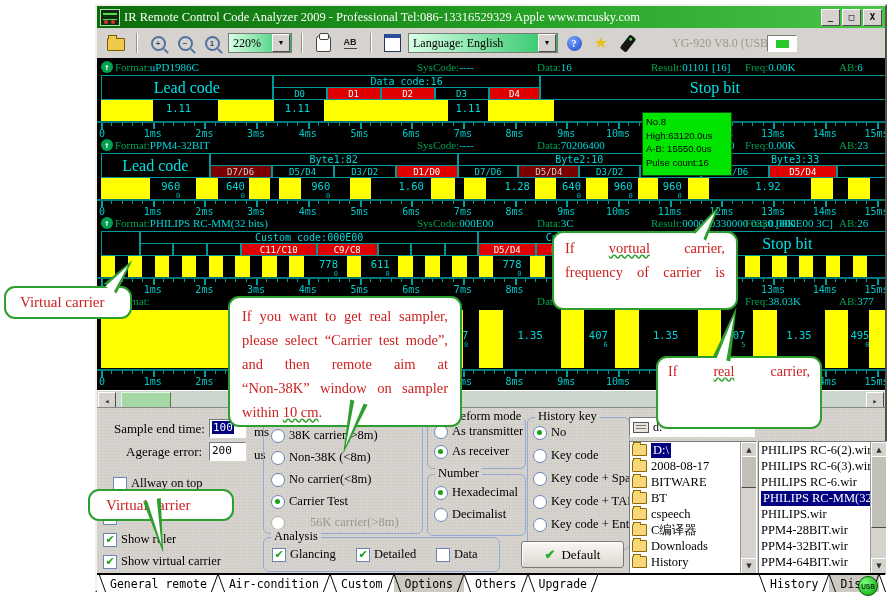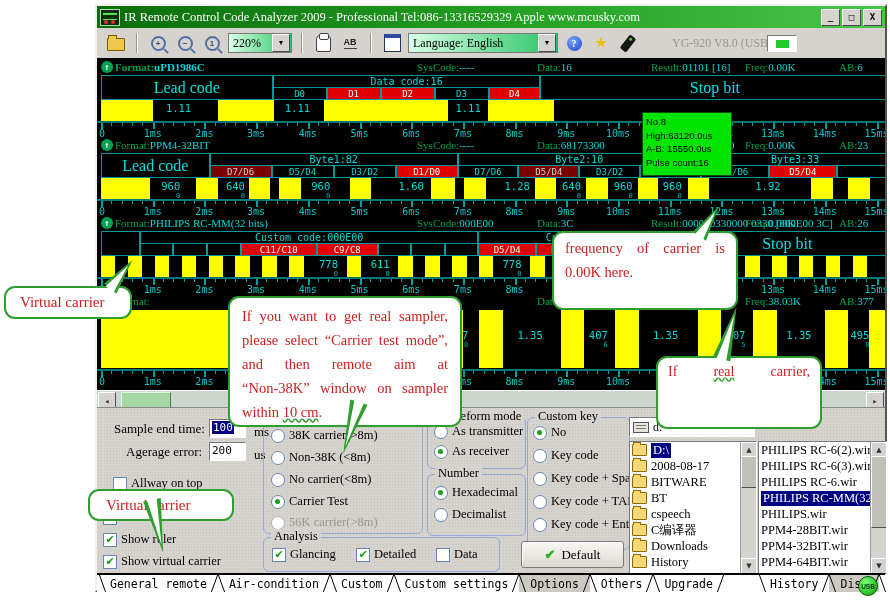--- a/index.html
+++ b/index.html
@@ -164,21 +164,21 @@
       </span>
     <span class="devLbl">YG-920 V8.0 (USB)</span>
     <span class="ind">
         <i></i>
       </span>
   </div>
 
   <div class="wave" id="wavearea">
       <div class="wrow" style="top: 2px;">
         <div class="harrow">↑</div>
-        <div class="hf" style="left: 18px; font-weight: bold;"><span class="lab">Format:</span><span class="val">uPD1986C</span></div>
+        <div class="hf" style="left: 18px;"><span class="lab">Format:</span><span class="val">uPD1986C</span></div>
         <div class="hf" style="left: 320px;"><span class="lab">SysCode:</span><span class="val">----</span></div>
         <div class="hf" style="left: 440px;"><span class="lab">Data:</span><span class="val">16</span></div>
         <div class="hf" style="left: 554px;"><span class="lab">Result:</span><span class="val">01101 [16]</span></div>
         <div class="hf" style="left: 648px;"><span class="lab">Freq:</span><span class="val">0.00K</span></div>
         <div class="hf" style="left: 742px;"><span class="lab">AB:</span><span class="val">6</span></div>
         <div class="box lead" style="left: 4px; width: 171.644px; top: 15px; height: 25px;">Lead code</div>
         <div class="box ghead" style="left: 175.644px; width: 267.806px; top: 15px; height: 13px;">Data code:16</div>
         <div class="gcells" style="left: 175.644px; width: 267.806px; top: 27px; height: 13px;">
           <div class="cell" style="flex-grow: 1;">D0</div>
           <div class="cell red" style="flex-grow: 1;">D1</div>
@@ -286,21 +286,21 @@
           <div class="tick" style="left: 727.8px; width: 2px; height: 6px;"></div>
           <div class="rlab" style="left: 727.8px; transform: translateX(-50%);">14ms</div>
           <div class="tick" style="left: 779.5px; width: 2px; height: 6px;"></div>
           <div class="rlab" style="left: 779.5px; transform: translateX(-50%);">15ms</div>
         </div>
       </div>
       <div class="wrow" style="top: 80px;">
         <div class="harrow">↑</div>
         <div class="hf" style="left: 18px;"><span class="lab">Format:</span><span class="val">PPM4-32BIT</span></div>
         <div class="hf" style="left: 320px;"><span class="lab">SysCode:</span><span class="val">----</span></div>
-        <div class="hf" style="left: 440px;"><span class="lab">Data:</span><span class="val">68173300</span></div>
+        <div class="hf" style="left: 440px;"><span class="lab">Data:</span><span class="val">70206400</span></div>
         <div class="hf" style="left: 554px;"><span class="lab">Result:</span><span class="val">82 10 33 00</span></div>
         <div class="hf" style="left: 648px;"><span class="lab">Freq:</span><span class="val">0.00K</span></div>
         <div class="hf" style="left: 742px;"><span class="lab">AB:</span><span class="val">23</span></div>
         <div class="box lead" style="left: 4px; width: 108.57px; top: 15px; height: 25px;">Lead code</div>
         <div class="box ghead" style="left: 112.57px; width: 248.16px; top: 15px; height: 13px;">Byte1:82</div>
         <div class="gcells" style="left: 112.57px; width: 248.16px; top: 27px; height: 13px;">
           <div class="cell dark" style="flex-grow: 1;">D7/D6</div>
           <div class="cell" style="flex-grow: 1;">D5/D4</div>
           <div class="cell" style="flex-grow: 1;">D3/D2</div>
           <div class="cell red" style="flex-grow: 1;">D1/D0</div>
@@ -759,21 +759,21 @@
         <div class="radio" style="left: 7px; top: 52px;">
           <div class="rdot"></div>
           <div style="display: inline;">No carrier(&lt;8m)</div>
         </div>
         <div class="radio sel" style="left: 7px; top: 74px;">
           <div class="rdot"></div>
           <div style="display: inline;">Carrier Test</div>
         </div>
         <div class="radio dis" style="left: 7px; top: 95px;">
           <div class="rdot"></div>
-          <div style="display: inline;">56K carrier(&gt;8m)</div>
+          <div style="display: inline; margin-left: 21px;">56K carrier(&gt;8m)</div>
         </div>
       </div>
 
     <div class="gbox" style="left:330px;top:9px;width:97px;height:50px">
       <span class="gtitle">Waveform mode</span>
       <div id="wavemodeG">
           <div class="radio" style="left: 6px; top: 6px;">
             <div class="rdot"></div>
             <div style="display: inline;">As transmitter</div>
           </div>
@@ -790,21 +790,21 @@
             <div class="rdot"></div>
             <div style="display: inline;">Hexadecimal</div>
           </div>
           <div class="radio" style="left: 6px; top: 32px;">
             <div class="rdot"></div>
             <div style="display: inline;">Decimalist</div>
           </div>
         </div>
     </div>
     <div class="gbox" style="left:430px;top:9px;width:101px;height:131px">
-      <span class="gtitle">Custom key</span>
+      <span class="gtitle">History key</span>
       <div id="vkeyG">
           <div class="radio sel" style="left: 5px; top: 7px;">
             <div class="rdot"></div>
             <div style="display: inline;">No</div>
           </div>
           <div class="radio" style="left: 5px; top: 30px;">
             <div class="rdot"></div>
             <div style="display: inline;">Key code</div>
           </div>
           <div class="radio" style="left: 5px; top: 53px;">
@@ -917,21 +917,20 @@
           <div class="vt" style="top: 14px; height: 70px;"></div>
         </div>
       </div>
   </div>
 
   <div class="tabstrip">
     <div class="tgrp" id="tabsL" style="left:2px">
         <div class="tab">General remote</div>
         <div class="tab">Air-condition</div>
         <div class="tab">Custom</div>
-        <div class="tab">Custom settings</div>
         <div class="tab active">Options</div>
         <div class="tab">Others</div>
         <div class="tab">Upgrade</div>
       </div>
     <div class="tgrp" id="tabsR" style="left:662px">
         <div class="tab">History</div>
         <div class="tab active">Disk</div>
         <div class="tab">Favorites</div>
       </div>
     <span class="usb">USB</span>
@@ -962,22 +961,22 @@
       <div class="ln last">within <span class="sq">10 cm</span>.</div>
     </div>
 </div>
 <div class="spike tall" style="left:342px;top:415px;transform:rotate(197deg)">
     <b></b>
     <i></i>
   </div>
 
 <div class="bub" style="left:552px;top:231px;width:186px;height:79px;font-size:14.5px;line-height:24px;padding:3px 11px">
   <div id="bub3">
+      <div class="ln">If <span class="sq">vortual</span> carrier,</div>
       <div class="ln">frequency of carrier is</div>
-      <div class="ln last">0.00K here.</div>
     </div>
 </div>
 <div class="spike" style="left:700px;top:203px;transform:rotate(33deg)">
     <b></b>
     <i></i>
   </div>
 
 <div class="bub" style="left:656px;top:356px;width:166px;height:73px;font-size:14px;line-height:22.5px;padding:3px 10px">
   <div id="bub4">
       <div class="ln">If <span class="sq">real</span> carrier,</div>

